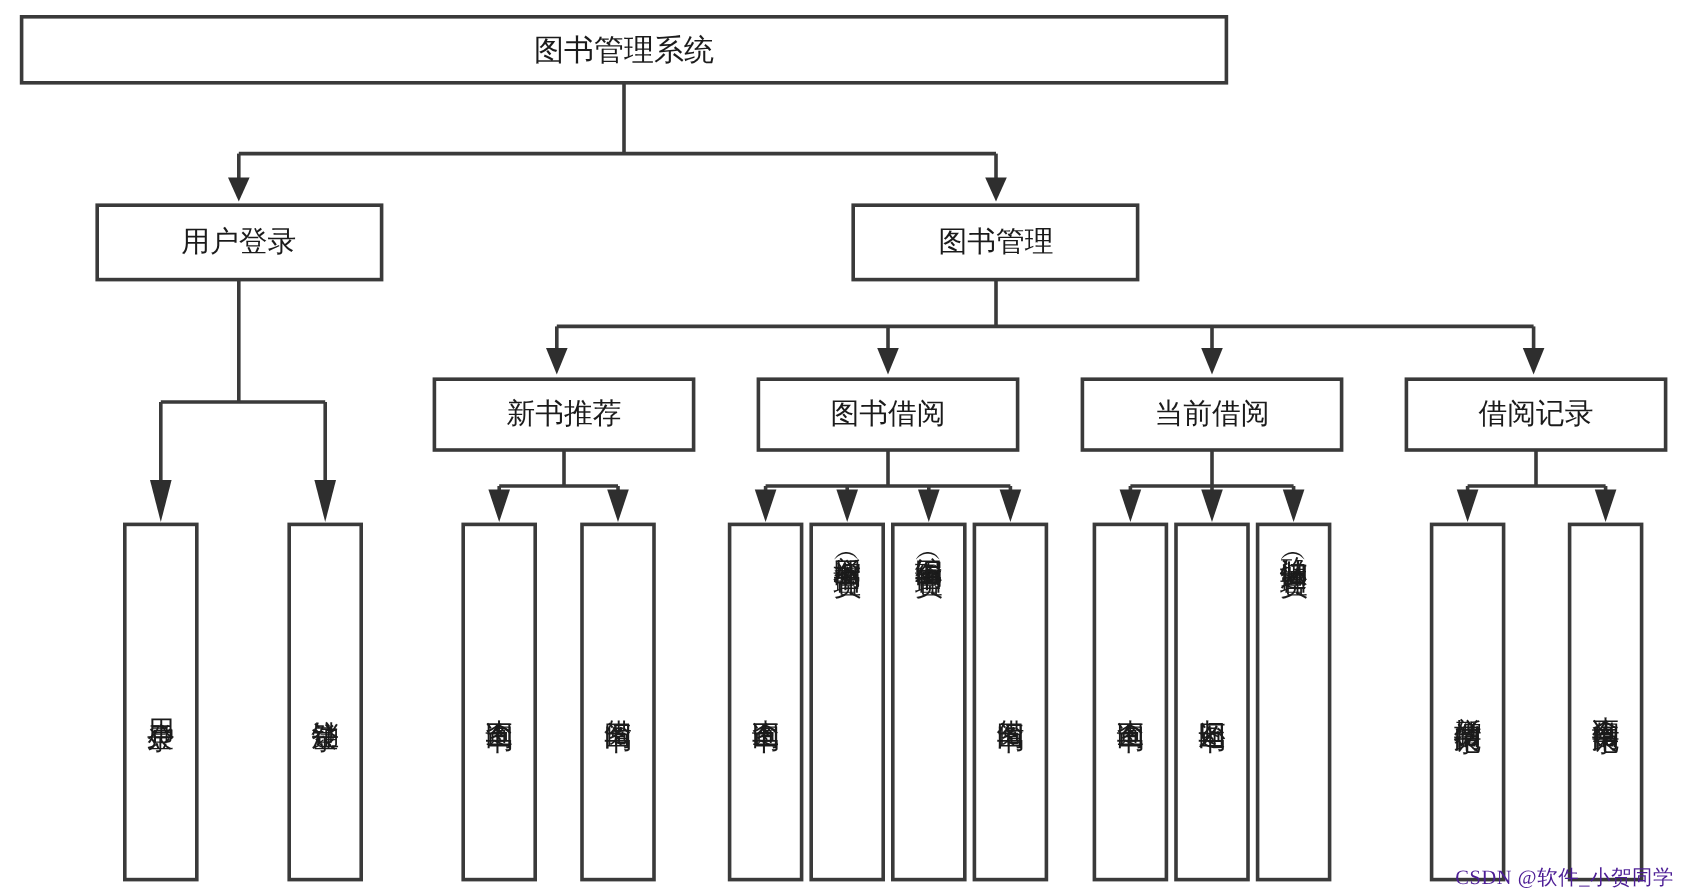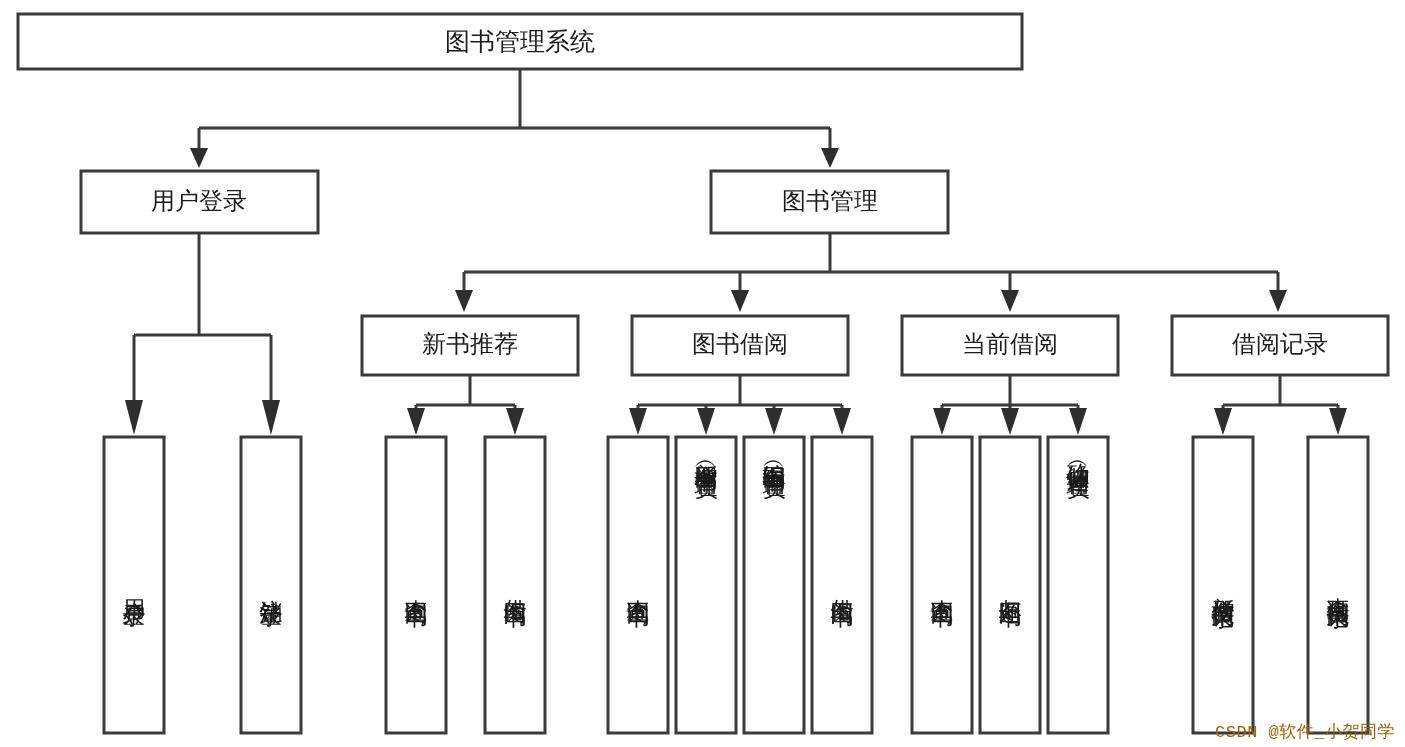--- a/index.html
+++ b/index.html
@@ -68,23 +68,23 @@
     line-height: 1.18;
     letter-spacing: 2px;
     color: #1b1b1b;
     white-space: nowrap;
     text-align: center;
   }
   .watermark {
     position: absolute;
     right: 10px;
     bottom: 4px;
-    font-family: Liberation Mono, monospace;
+    font-family: Liberation Serif, serif;
     font-size: 17px;
-    color: #a16207;
+    color: #4c1d95;
     letter-spacing: 0.5px;
     white-space: nowrap;
   }
 </style>
 </head>
 <body>
 
 <div id="diagram-root">
 
   <svg id="tree-svg" viewBox="0 0 1405 747">

